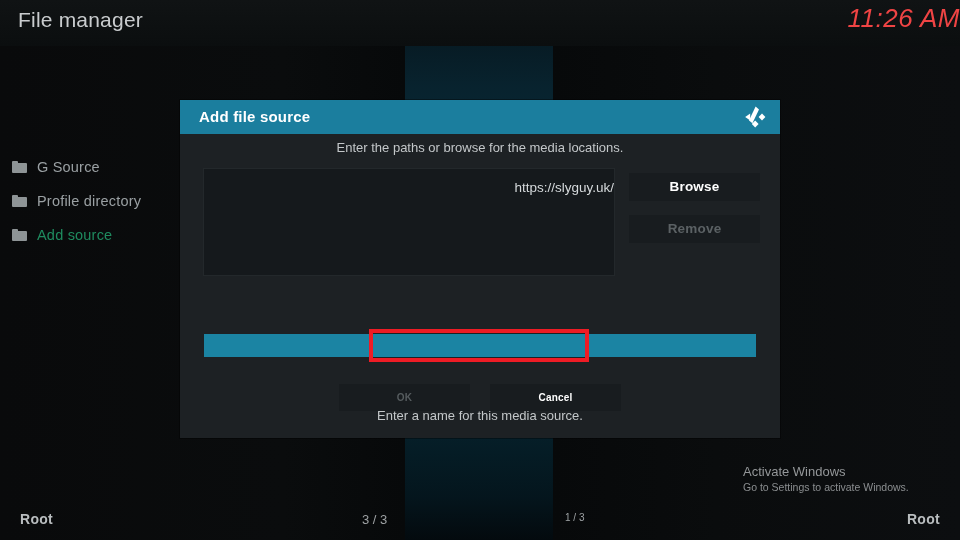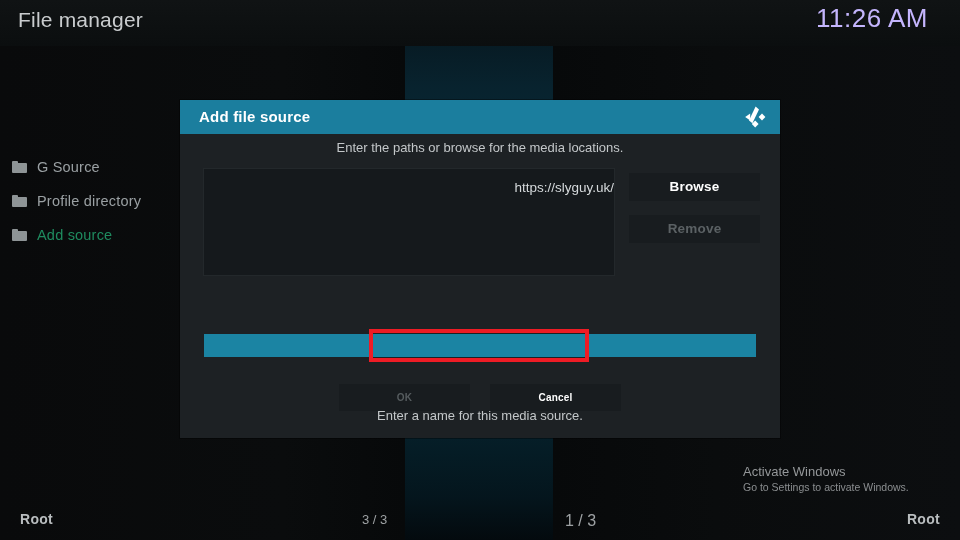--- a/index.html
+++ b/index.html
@@ -70,26 +70,27 @@
     position: absolute;
     left: 18px;
     top: 8px;
     font-size: 21px;
     color: #c9ccce;
     font-weight: 400;
     letter-spacing: 0.2px;
   }
   .app-clock {
     position: absolute;
-    right: 32px;
+    right: 0;
     top: 3px;
     font-size: 26px;
-    color: #c4b5fd;
+    color: #ef4444;
     font-weight: 300;
     letter-spacing: 0.5px;
+    font-style: italic;
   }
 
   
   .side-list {
     position: absolute;
     left: 0;
     top: 150px;
     width: 190px;
     z-index: 4;
   }
@@ -304,21 +305,21 @@
   }
   .bb-count-left {
     position: absolute;
     left: 362px; top: 8px;
     font-size: 13px;
     color: #9ea2a4;
   }
   .bb-count-right {
     position: absolute;
     left: 565px; top: 8px;
-    font-size: 16px;
+    font-size: 10px;
     color: #9ea2a4;
   }
   .bb-right {
     position: absolute;
     right: 20px; top: 7px;
     font-size: 14px; font-weight: bold;
     color: #b9bdbf;
     letter-spacing: 0.3px;
   }
 </style>

